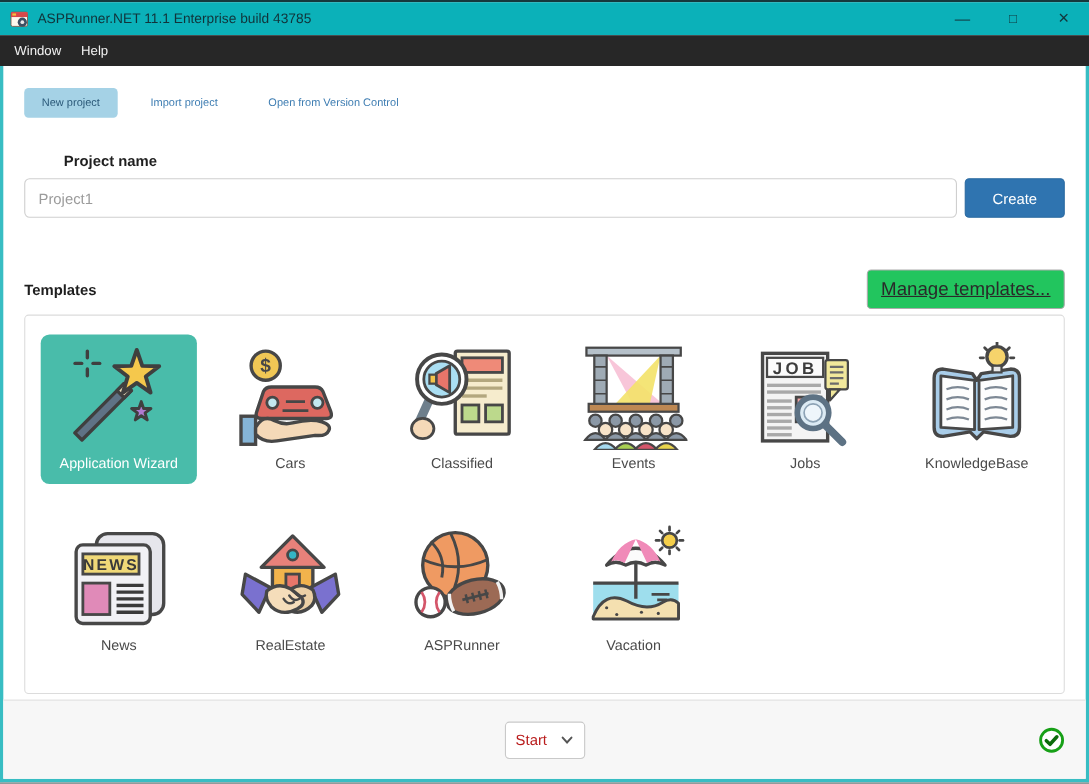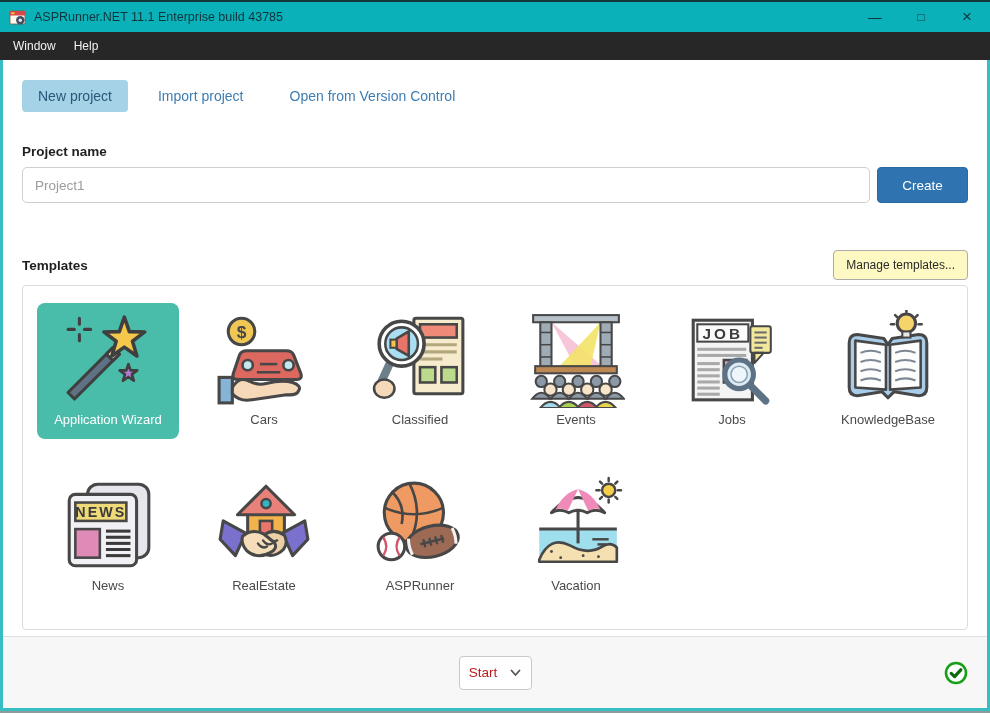--- a/index.html
+++ b/index.html
@@ -17,32 +17,32 @@
 
   
   .menubar{height:28px;flex:0 0 auto;background:#272727;display:flex;align-items:center;padding:0 4px;}
   .menu-item{color:#f2f2f2;font-size:12px;padding:0 9px;}
 
   
   .bodywrap{flex:1;min-height:0;display:flex;flex-direction:column;border-left:3px solid #38bdc3;border-right:3px solid #38bdc3;border-bottom:3px solid #38bdc3;background:#fff;}
   .main{flex:1;min-height:0;padding:20px 19px 0 19px;box-sizing:border-box;}
 
   .tabs{display:flex;gap:14px;align-items:center;}
-  .tab{font-size:14px;padding:8px 16px;border-radius:4px;color:#3e7db2;background:transparent;}
+  .tab{font-size:10px;padding:8px 16px;border-radius:4px;color:#3e7db2;background:transparent;}
   .tab.selected{background:#a5d2e6;color:#2a5878;}
 
   .section-label{font-weight:bold;font-size:13.5px;color:#1f1f1f;}
-  .pn-label{margin-top:32px;}
+  .pn-label{margin-top:32px;margin-left:36px;}
   .input-row{display:flex;margin-top:8px;gap:7px;}
   .pn-input{flex:1;height:36px;box-sizing:border-box;border:1px solid #cfcfcf;border-radius:5px;padding:0 12px;font-size:13.5px;color:#333;font-family:inherit;outline:none;}
   .pn-input::placeholder{color:#9b9b9b;opacity:1;}
   .create-btn{width:91px;height:36px;background:#2f74b0;border:1px solid #2a69a0;border-radius:4px;color:#fff;font-size:13.5px;font-family:inherit;cursor:pointer;}
 
   .tpl-header{margin-top:47px;display:flex;justify-content:space-between;align-items:center;}
-  .manage-btn{background:#fef9c3;border:1px solid #ababab;border-radius:4px;padding:7px 12px;font-size:12px;color:#2a2a2a;font-family:inherit;cursor:pointer;}
+  .manage-btn{background:#22c55e;border:1px solid #ababab;border-radius:4px;padding:7px 12px;font-size:17px;color:#2a2a2a;font-family:inherit;cursor:pointer;text-decoration:underline;}
 
   .tpl-panel{margin-top:5px;border:1px solid #dcdcdc;border-radius:4px;padding:17px 6px 24px 7px;display:grid;grid-template-columns:repeat(6,156px);row-gap:30px;}
   .cell{display:flex;justify-content:center;}
   .tile{width:142px;height:136px;box-sizing:border-box;display:flex;flex-direction:column;align-items:center;border-radius:8px;padding-top:7px;cursor:pointer;}
   .tile .ticon{width:98px;height:98px;flex:0 0 auto;}
   .tile .tlabel{font-size:13px;color:#4a4a4a;margin-top:4px;white-space:nowrap;}
   .tile.selected{background:#49bcaa;}
   .tile.selected .tlabel{color:#fff;}
 
   

